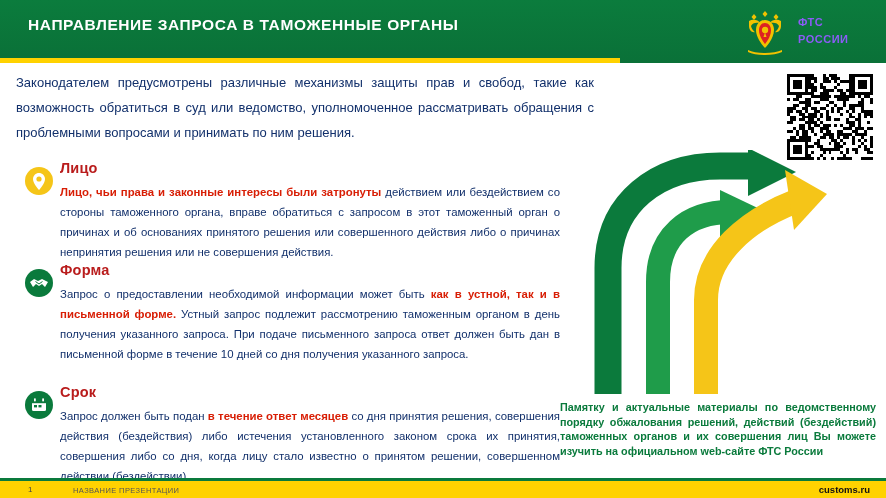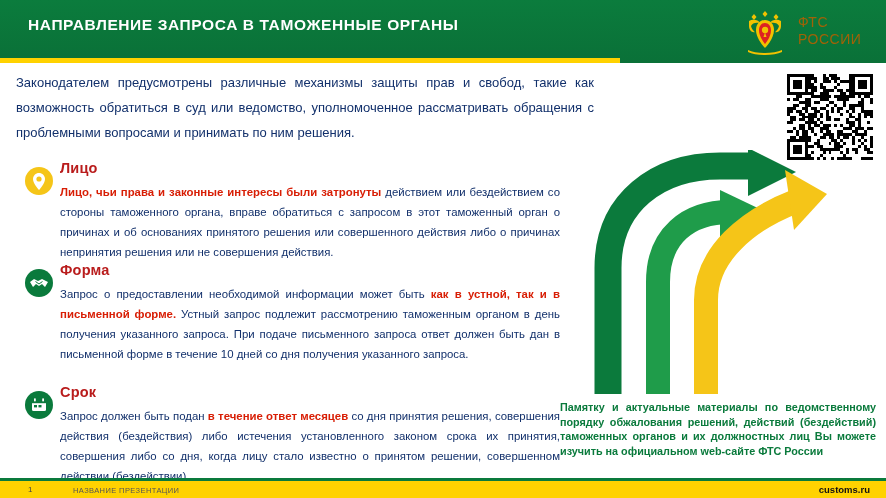--- a/index.html
+++ b/index.html
@@ -54,23 +54,23 @@
 
   
   .emblem {
     position: absolute;
     left: 742px; top: 8px;
     width: 46px; height: 48px;
   }
   .fts-text {
     position: absolute;
     left: 798px; top: 14px;
-    color: #a16207;
-    font-size: 14px;
-    font-weight: normal;
+    color: #8b5cf6;
+    font-size: 11px;
+    font-weight: bold;
     line-height: 17px;
     letter-spacing: 0.5px;
   }
 
   
   .intro {
     position: absolute;
     left: 16px; top: 70px;
     width: 578px;
     font-size: 13px;
@@ -281,21 +281,21 @@
       <path d="M168 -2 L216 22 L168 46 Z" fill="#0b7a3c"></path>
 
       <path d="M78 244 L78 132 C78 86 108 62 150 62" fill="none" stroke="#1f9c4a" stroke-width="24"></path>
       <path d="M140 40 L190 64 L140 88 Z" fill="#1f9c4a"></path>
 
       <path d="M126 244 L126 150 C126 104 168 70 214 52" fill="none" stroke="#f5c518" stroke-width="24"></path>
       <path d="M205 20 L247 44 L214 80 Z" fill="#f5c518"></path>
     </svg>
   </div>
 
-  <div class="note">Памятку и актуальные материалы по ведомственному порядку обжалования решений, действий (бездействий) таможенных органов и их должностных лиц Вы можете изучить на официальном web-сайте ФТС России</div>
+  <div class="note">Памятку и актуальные материалы по ведомственному порядку обжалования решений, действий (бездействий) таможенных органов и их совершения лиц Вы можете изучить на официальном web-сайте ФТС России</div>
 
   <div class="footer-line"></div>
   <div class="footer-yellow"></div>
   <div class="footer-num">1</div>
   <div class="footer-name">НАЗВАНИЕ ПРЕЗЕНТАЦИИ</div>
   <div class="footer-site">customs.ru</div>
 
 </div>
 
 </body></html>

